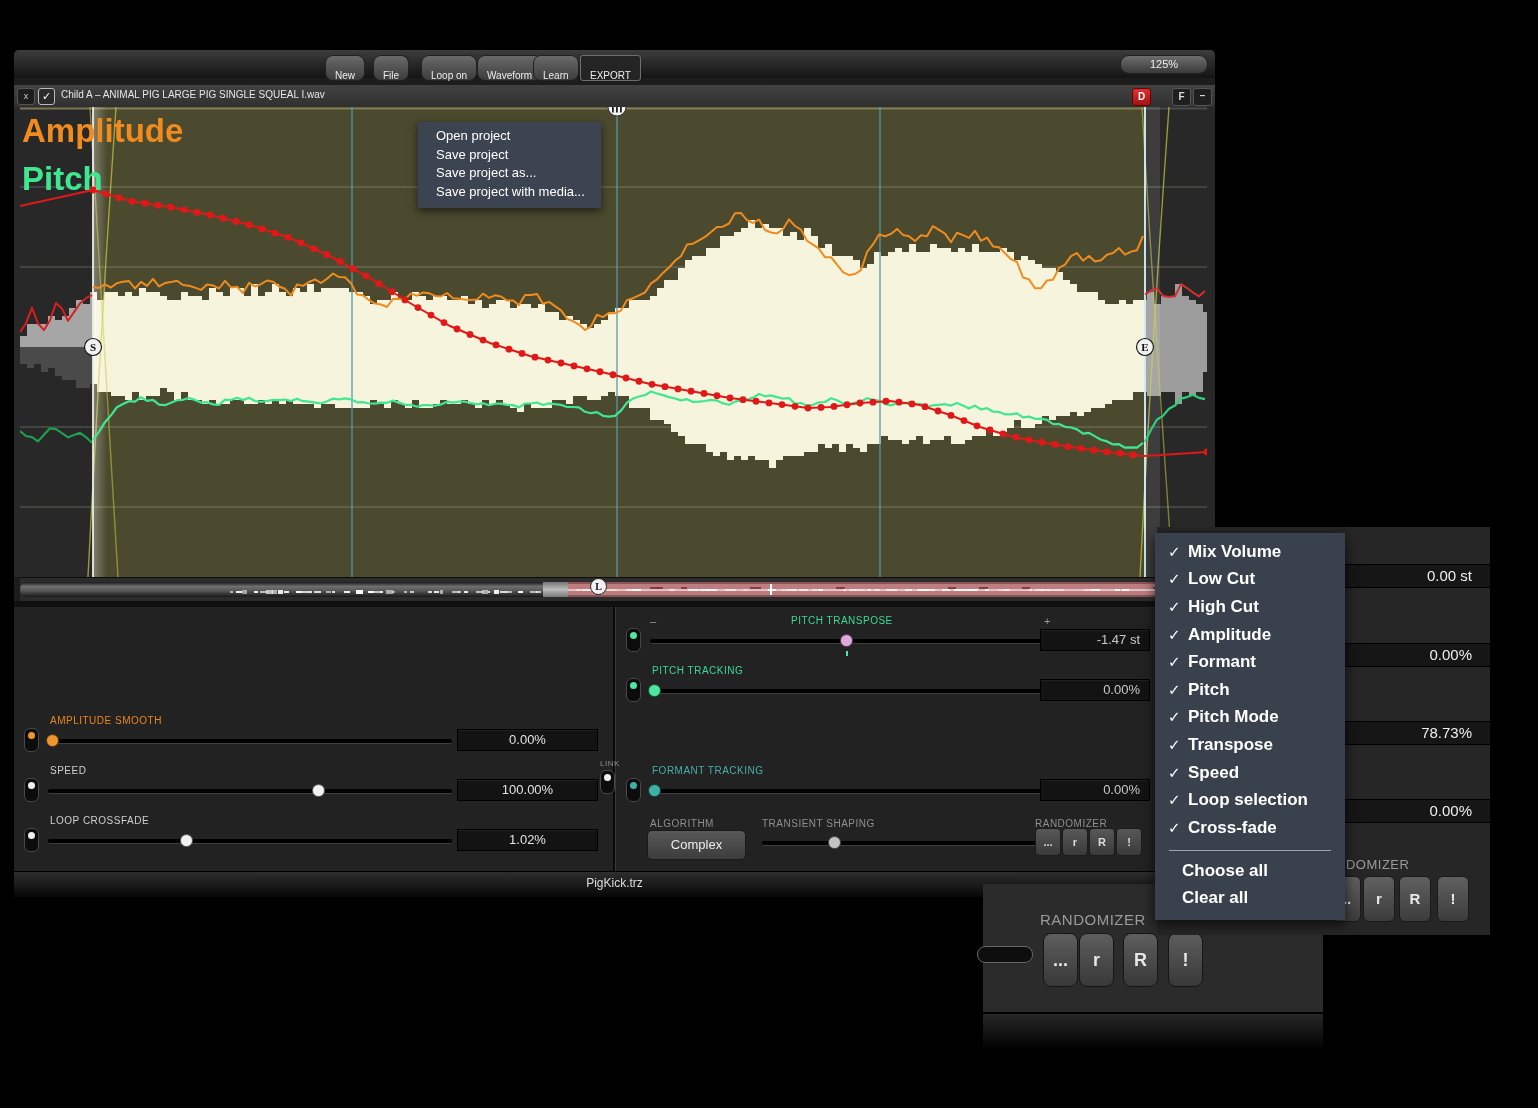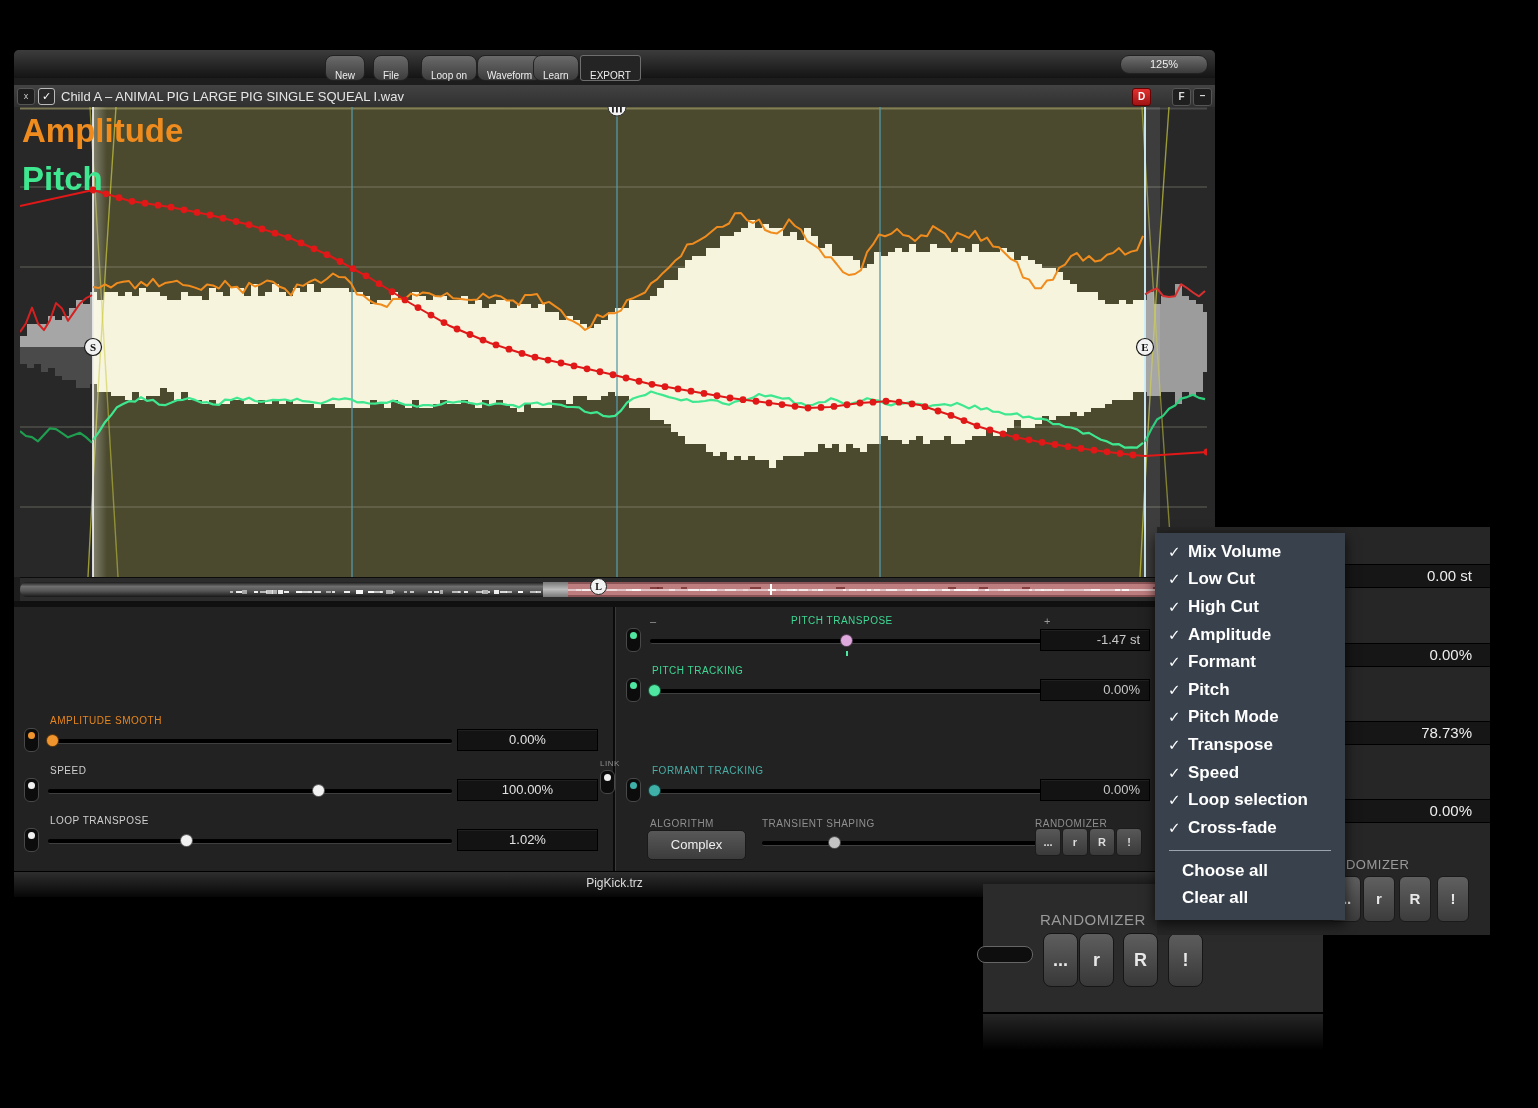--- a/index.html
+++ b/index.html
@@ -15,21 +15,21 @@
         background:linear-gradient(#6a6a6a,#3c3c3c);border:1px solid #222;border-radius:8px;padding:12px 9px;box-sizing:border-box;}
   .tbtn.export{background:#242424;border:1px solid #6e6e6e;border-radius:3px;}
   .zoombtn{position:absolute;right:7px;top:5px;width:86px;height:17px;line-height:17px;text-align:center;font-size:11px;color:#eee;
         background:linear-gradient(#6e6e6e,#3a3a3a);border:1px solid #222;border-radius:9px;}
   
   .trackbar{position:absolute;left:0;top:35px;width:100%;height:22px;background:linear-gradient(#424242,#303030);}
   .xbtn{position:absolute;left:3px;top:3px;width:16px;height:15px;background:#1e1e1e;border:1px solid #555;border-radius:3px;
         color:#ccc;font-size:9px;line-height:15px;text-align:center;}
   .cbox{position:absolute;left:24px;top:3px;width:15px;height:15px;background:#2a2a2a;border:1px solid #bbb;border-radius:3px;
         color:#fff;font-size:11px;line-height:14px;text-align:center;}
-  .ttitle{position:absolute;left:47px;top:4px;font-size:13px;color:#e6e6e6;white-space:nowrap;}
+  .ttitle{position:absolute;left:47px;top:4px;font-size:10px;color:#e6e6e6;white-space:nowrap;}
   .dbtn{position:absolute;right:64px;top:3px;width:17px;height:16px;background:linear-gradient(#e03030,#a01414);border:1px solid #600;
         border-radius:3px;color:#fff;font-weight:bold;font-size:10px;line-height:16px;text-align:center;}
   .fbtn{position:absolute;right:24px;top:3px;width:17px;height:16px;background:#1f1f1f;border:1px solid #555;border-radius:3px;
         color:#ddd;font-weight:bold;font-size:10px;line-height:16px;text-align:center;}
   .mbtn{position:absolute;right:3px;top:3px;width:17px;height:16px;background:#1f1f1f;border:1px solid #555;border-radius:3px;
         color:#ddd;font-weight:bold;font-size:10px;line-height:14px;text-align:center;}
   
   .wavewrap{position:absolute;left:0;top:57px;width:1201px;height:470px;background:#282828;}
   .wavewrap svg{position:absolute;left:6px;top:0;}
   .wlabel{position:absolute;font-size:33px;font-weight:bold;pointer-events:none;}
@@ -422,21 +422,21 @@
           <div class="vbox">100.00%</div>
           <div class="slbl c-gray" style="left:586px;top:-3px;font-size:8px">LINK</div>
           <div class="toggle" style="left:586px;top:8px">
               <span class="dot w"></span>
             </div>
         </div>
         <div class="crow" style="top:205px">
           <div class="toggle">
               <span class="dot w"></span>
             </div>
-          <div class="slbl c-white" style="left:36px">LOOP TRANSPOSE</div>
+          <div class="slbl c-white" style="left:36px">LOOP CROSSFADE</div>
           <div class="track">
               <div class="knob w" style="left: 34.5%;"></div>
             </div>
           <div class="vbox">1.02%</div>
         </div>
       </div>
 
       <div class="panel mp">
         <div class="crow" style="top:5px">
           <div class="toggle">
@@ -482,20 +482,26 @@
           <div class="rndbtn" style="left:419px">...</div>
           <div class="rndbtn" style="left:446px">r</div>
           <div class="rndbtn" style="left:473px">R</div>
           <div class="rndbtn" style="left:500px">!</div>
         </div>
       </div>
     </div>
 
     <div class="afoot"><span>PigKick.trz</span></div>
 
+    <div class="fmenu">
+      <div class="it">Open project</div>
+      <div class="it">Save project</div>
+      <div class="it">Save project as...</div>
+      <div class="it">Save project with media...</div>
+    </div>
   </div>
 
   <div class="rpanel">
     <div class="vrow" style="top:37px">0.00 st</div>
     <div class="vrow" style="top:116px">0.00%</div>
     <div class="vrow" style="top:194px">78.73%</div>
     <div class="vrow" style="top:272px">0.00%</div>
     <div class="rlbl">RANDOMIZER</div>
     <div class="rbtn" style="left:172px">...</div>
     <div class="rbtn" style="left:206px">r</div>

